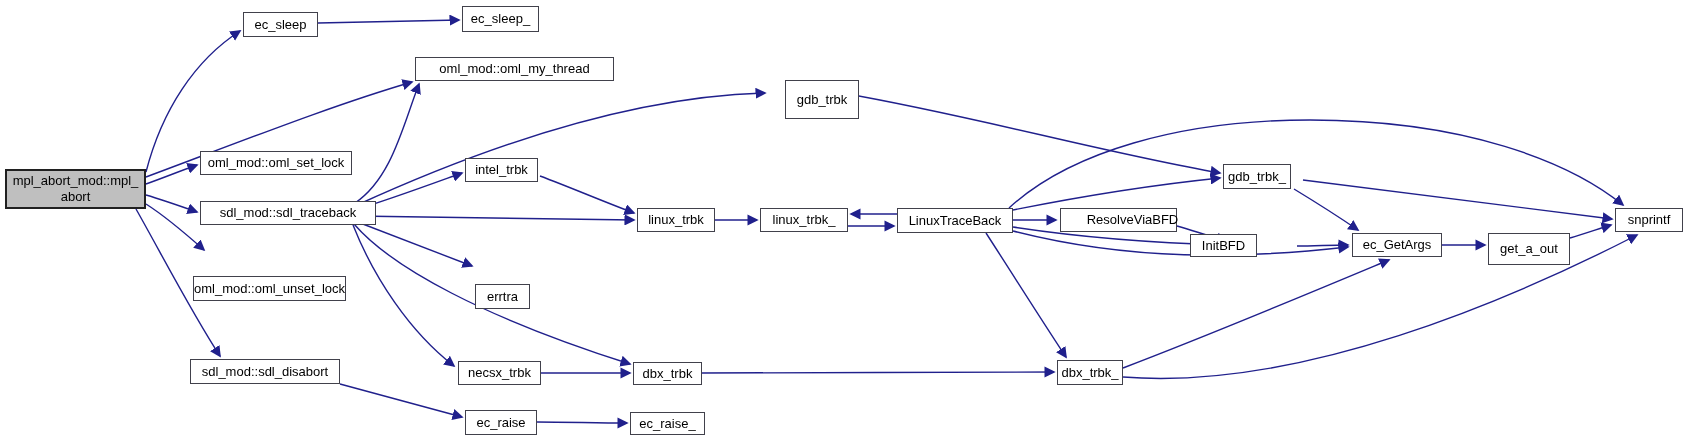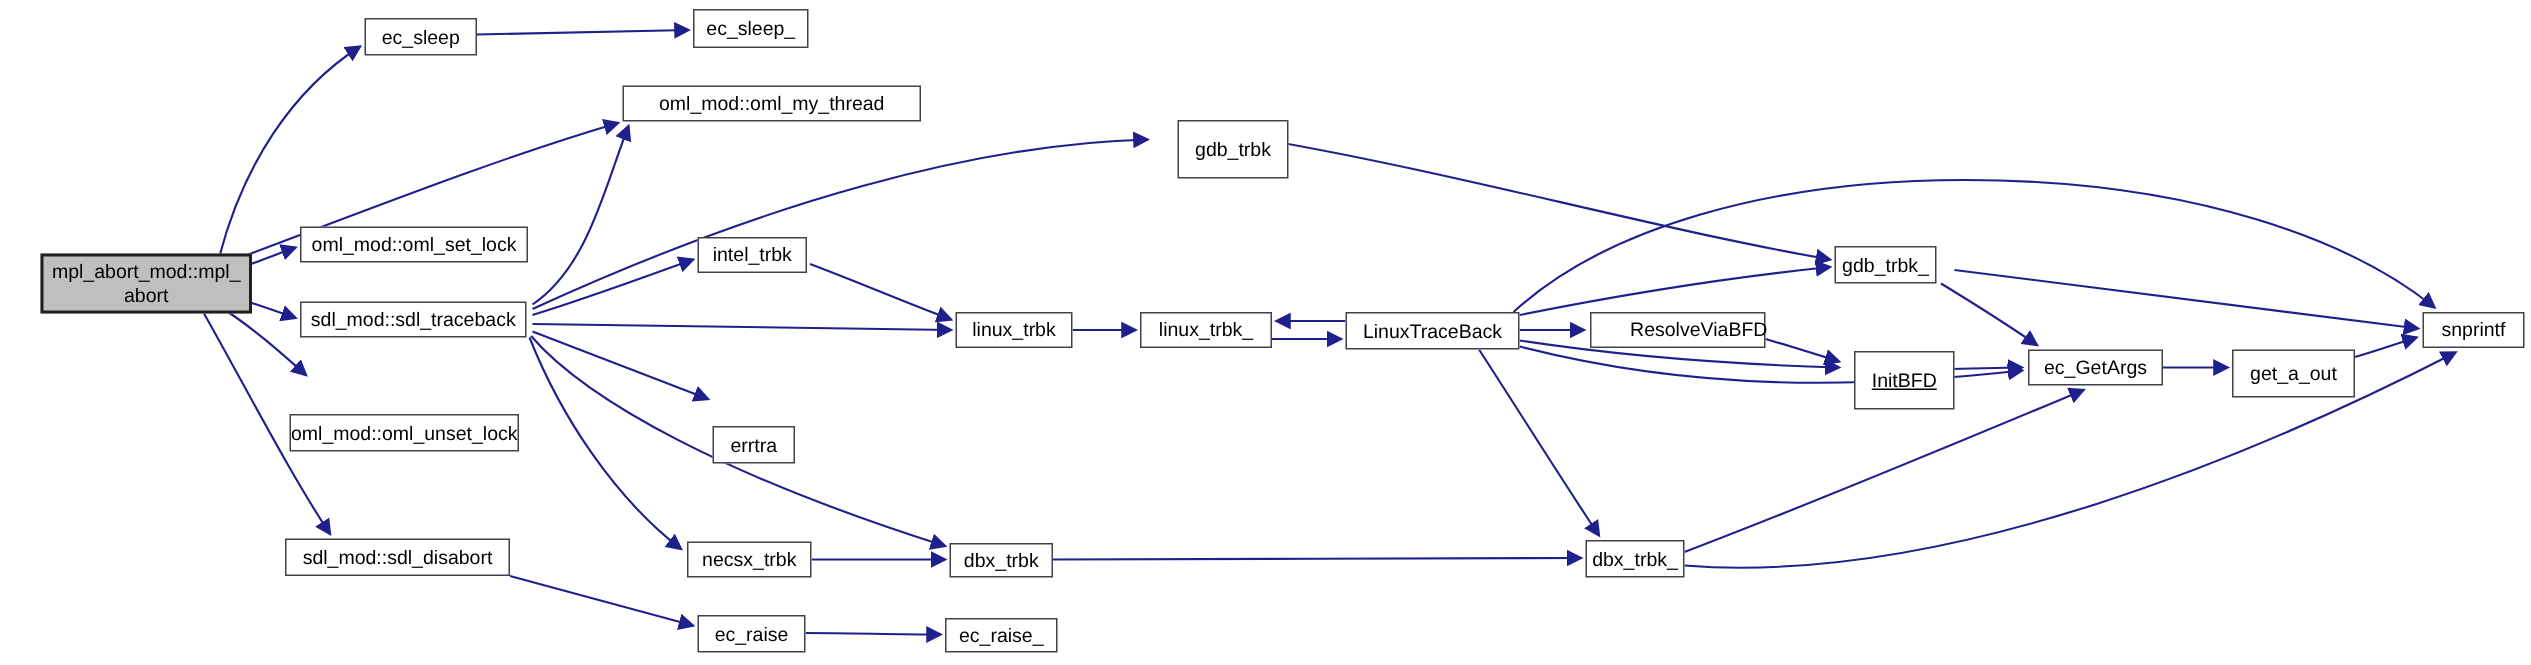--- a/index.html
+++ b/index.html
@@ -74,36 +74,36 @@
       <path d="M842,93 C975,116 1100,152 1220,173" fill="none" stroke="#20208c" stroke-width="1.4" marker-end="url(#arr)"></path>
       <path d="M1303,180 C1406,193 1509,206 1612,219" fill="none" stroke="#20208c" stroke-width="1.4" marker-end="url(#arr)"></path>
       <path d="M1294,189 C1317,203 1339,217 1358,230" fill="none" stroke="#20208c" stroke-width="1.4" marker-end="url(#arr)"></path>
       <path d="M1177,226 C1194,231 1210,236 1226,241" fill="none" stroke="#20208c" stroke-width="1.4" marker-end="url(#arr)"></path>
       <path d="M1297,246 C1314,246 1331,245 1348,245" fill="none" stroke="#20208c" stroke-width="1.4" marker-end="url(#arr)"></path>
       <path d="M1442,245 C1456,245 1471,245 1485,245" fill="none" stroke="#20208c" stroke-width="1.4" marker-end="url(#arr)"></path>
       <path d="M1570,238 C1584,234 1598,229 1611,225" fill="none" stroke="#20208c" stroke-width="1.4" marker-end="url(#arr)"></path>
       <path d="M1123,368 C1210,335 1310,293 1389,260" fill="none" stroke="#20208c" stroke-width="1.4" marker-end="url(#arr)"></path>
       <path d="M1123,377 C1300,391 1510,300 1637,235" fill="none" stroke="#20208c" stroke-width="1.4" marker-end="url(#arr)"></path>
     </svg>
-    <div class="node root" style="left: 5px; top: 169px; width: 141px; height: 40px; margin-left: 22px;">
+    <div class="node root" style="left: 5px; top: 169px; width: 141px; height: 40px;">
       <span>mpl_abort_mod::mpl_abort</span>
     </div>
     <div class="node" style="left: 243px; top: 12px; width: 75px; height: 25px;">
       <span>ec_sleep</span>
     </div>
     <div class="node" style="left: 462px; top: 6px; width: 77px; height: 26px;">
       <span>ec_sleep_</span>
     </div>
     <div class="node" style="left: 415px; top: 57px; width: 199px; height: 24px;">
       <span>oml_mod::oml_my_thread</span>
     </div>
     <div class="node" style="left: 200px; top: 151px; width: 152px; height: 24px;">
       <span>oml_mod::oml_set_lock</span>
     </div>
-    <div class="node" style="left: 200px; top: 201px; width: 151px; height: 24px;">
+    <div class="node" style="left: 200px; top: 201px; width: 176px; height: 24px;">
       <span>sdl_mod::sdl_traceback</span>
     </div>
     <div class="node" style="left: 193px; top: 252px; width: 153px; height: 25px; margin-top: 24px;">
       <span>oml_mod::oml_unset_lock</span>
     </div>
     <div class="node" style="left: 190px; top: 359px; width: 150px; height: 25px;">
       <span>sdl_mod::sdl_disabort</span>
     </div>
     <div class="node" style="left: 465px; top: 158px; width: 73px; height: 24px;">
       <span>intel_trbk</span>
@@ -134,21 +134,21 @@
     </div>
     <div class="node" style="left: 897px; top: 208px; width: 116px; height: 25px;">
       <span>LinuxTraceBack</span>
     </div>
     <div class="node" style="left: 1060px; top: 208px; width: 117px; height: 24px; padding-left: 28px;">
       <span>ResolveViaBFD</span>
     </div>
     <div class="node" style="left: 1223px; top: 164px; width: 68px; height: 25px;">
       <span>gdb_trbk_</span>
     </div>
-    <div class="node" style="left: 1236px; top: 234px; width: 67px; height: 39px; text-decoration: underline;">
+    <div class="node" style="left: 1190px; top: 234px; width: 67px; height: 23px;">
       <span>InitBFD</span>
     </div>
     <div class="node" style="left: 1352px; top: 233px; width: 90px; height: 24px;">
       <span>ec_GetArgs</span>
     </div>
     <div class="node" style="left: 1488px; top: 233px; width: 82px; height: 32px;">
       <span>get_a_out</span>
     </div>
     <div class="node" style="left: 1615px; top: 208px; width: 68px; height: 24px;">
       <span>snprintf</span>

